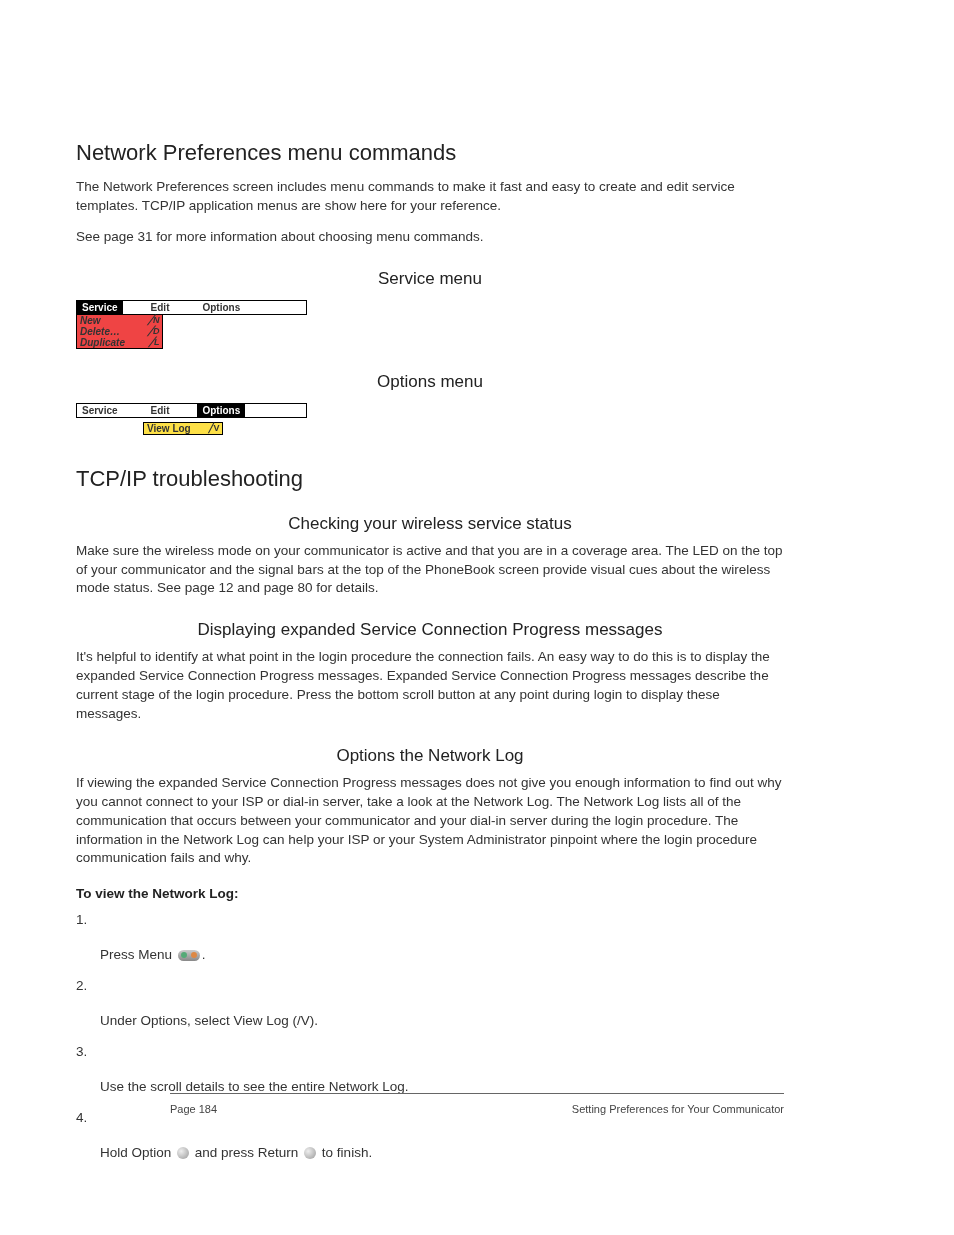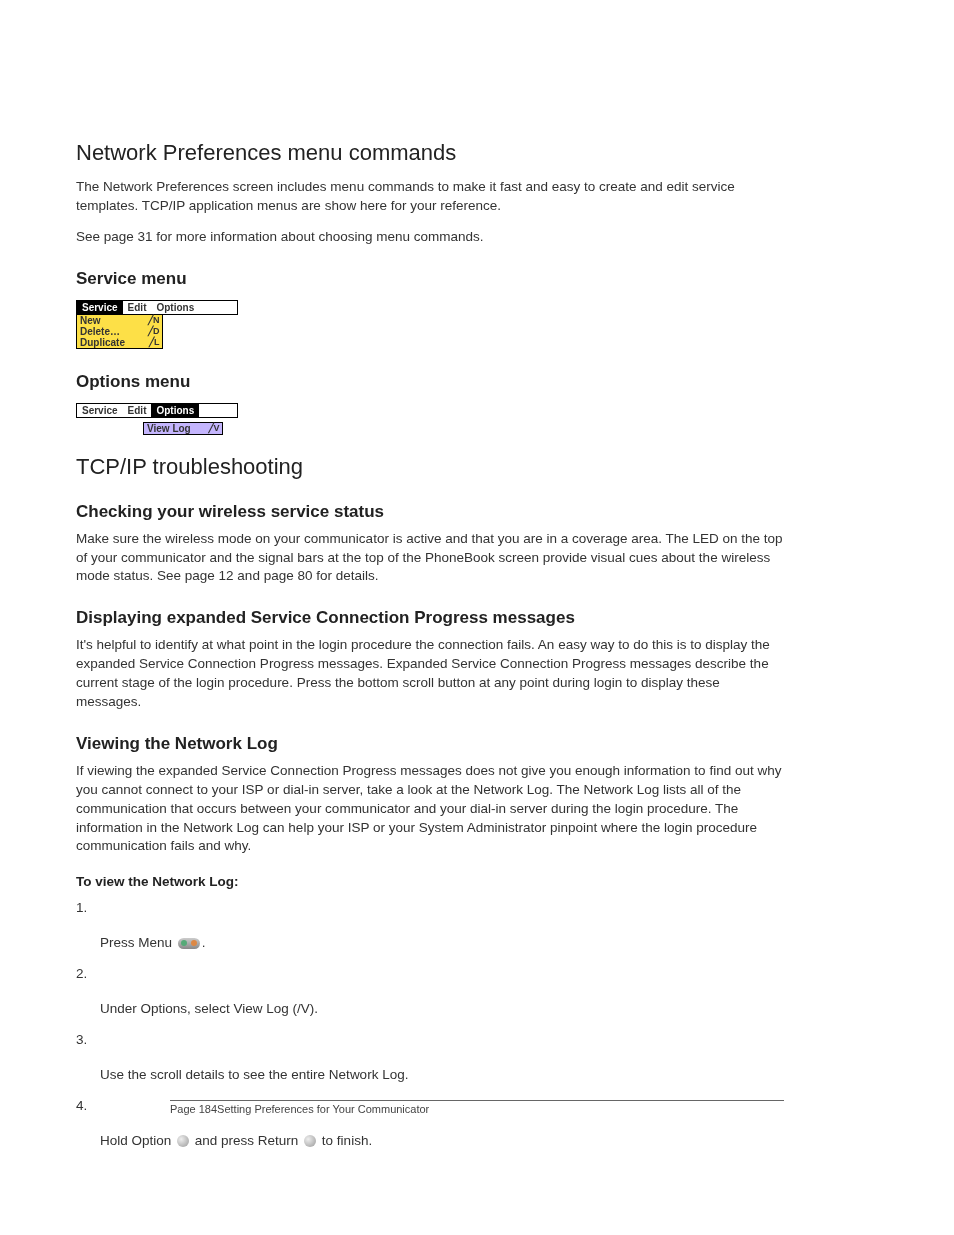--- a/index.html
+++ b/index.html
@@ -15,80 +15,83 @@
     padding: 140px 170px 0 76px;
   }
   .h1 {
     font-size: 22px;
     font-weight: 400;
     color: #222;
     margin-bottom: 12px;
   }
   .h2 {
     font-size: 17px;
-    font-weight: 700;
+    font-weight: 400;
     color: #222;
     margin-top: 22px;
     margin-bottom: 8px;
+    text-align: center;
   }
   .body-text {
     font-size: 13.5px;
     line-height: 1.4;
     color: #333;
     margin-bottom: 12px;
   }
   .menu-box {
     margin-top: 6px;
     margin-bottom: 6px;
   }
   .menu-bar {
     display: inline-flex;
     border: 1px solid #000;
     font-family: Verdana, sans-serif;
     font-size: 10px;
     font-weight: bold;
     background: #fff;
+    gap: 23px;
   }
   .menu-bar .tab {
     padding: 1px 5px;
     border-right: 0;
   }
   .menu-bar .tab.active {
     background: #000;
     color: #fff;
   }
   .menu-bar .spacer {
     width: 38px;
   }
   .dropdown {
     border: 1px solid #000;
     border-top: none;
     display: inline-block;
     font-family: Verdana, sans-serif;
     font-size: 10px;
     font-weight: bold;
-    background: #fde047;
+    background: #ef4444;
+    font-style: italic;
   }
   .dropdown-row {
     display: flex;
     justify-content: space-between;
     padding: 0 3px;
     min-width: 85px;
   }
   .dropdown-row .sc {
     font-size: 9px;
     letter-spacing: -0.5px;
   }
   .dropdown2 {
     border: 1px solid #000;
     display: inline-block;
     font-family: Verdana, sans-serif;
     font-size: 10px;
     font-weight: bold;
-    background: #c4b5fd;
+    background: #fde047;
     margin-left: 67px;
   }
   .step-label {
     font-size: 13.5px;
     font-weight: 600;
     color: #222;
     margin-top: 18px;
     margin-bottom: 10px;
   }
   .steps {
@@ -139,22 +142,23 @@
     background: radial-gradient(circle at 35% 35%, #eee, #999);
     vertical-align: middle;
     margin: 0 2px;
   }
   .footer {
     position: absolute;
     left: 170px;
     right: 170px;
     bottom: 120px;
     border-top: 1px solid #666;
-    padding-top: 2px;
+    padding-top: 9px;
     display: flex;
+    justify-content: space-between;
     font-size: 11px;
     color: #444;
   }
 </style>
 </head>
 <body>
 
 <div class="page">
 
   <div class="h1">Network Preferences menu commands</div>
@@ -194,29 +198,29 @@
       <span class="spacer"></span>
     </div><br>
     <div class="dropdown2">
       <div class="dropdown-row" style="min-width:78px">
         <span>View Log</span>
           <span class="sc">╱V</span>
       </div>
     </div>
   </div>
 
-  <div class="h1" style="margin-top:18px">TCP/IP troubleshooting</div>
+  <div class="h1" style="margin-top:30px">TCP/IP troubleshooting</div>
 
   <div class="h2">Checking your wireless service status</div>
   <div class="body-text">Make sure the wireless mode on your communicator is active and that you are in a coverage area. The LED on the top of your communicator and the signal bars at the top of the PhoneBook screen provide visual cues about the wireless mode status. See page 12 and page 80 for details.</div>
 
   <div class="h2">Displaying expanded Service Connection Progress messages</div>
   <div class="body-text">It's helpful to identify at what point in the login procedure the connection fails. An easy way to do this is to display the expanded Service Connection Progress messages. Expanded Service Connection Progress messages describe the current stage of the login procedure. Press the bottom scroll button at any point during login to display these messages.</div>
 
-  <div class="h2">Viewing the Network Log</div>
+  <div class="h2">Options the Network Log</div>
   <div class="body-text">If viewing the expanded Service Connection Progress messages does not give you enough information to find out why you cannot connect to your ISP or dial-in server, take a look at the Network Log. The Network Log lists all of the communication that occurs between your communicator and your dial-in server during the login procedure. The information in the Network Log can help your ISP or your System Administrator pinpoint where the login procedure communication fails and why.</div>
 
   <div class="step-label">To view the Network Log:</div>
   <div class="steps">
     <div class="step">
       <span class="step-num">1.</span>
       <span class="step-text">
         <span>Press Menu </span><span class="pill-icon"></span><span>.</span>
       </span>
     </div>

